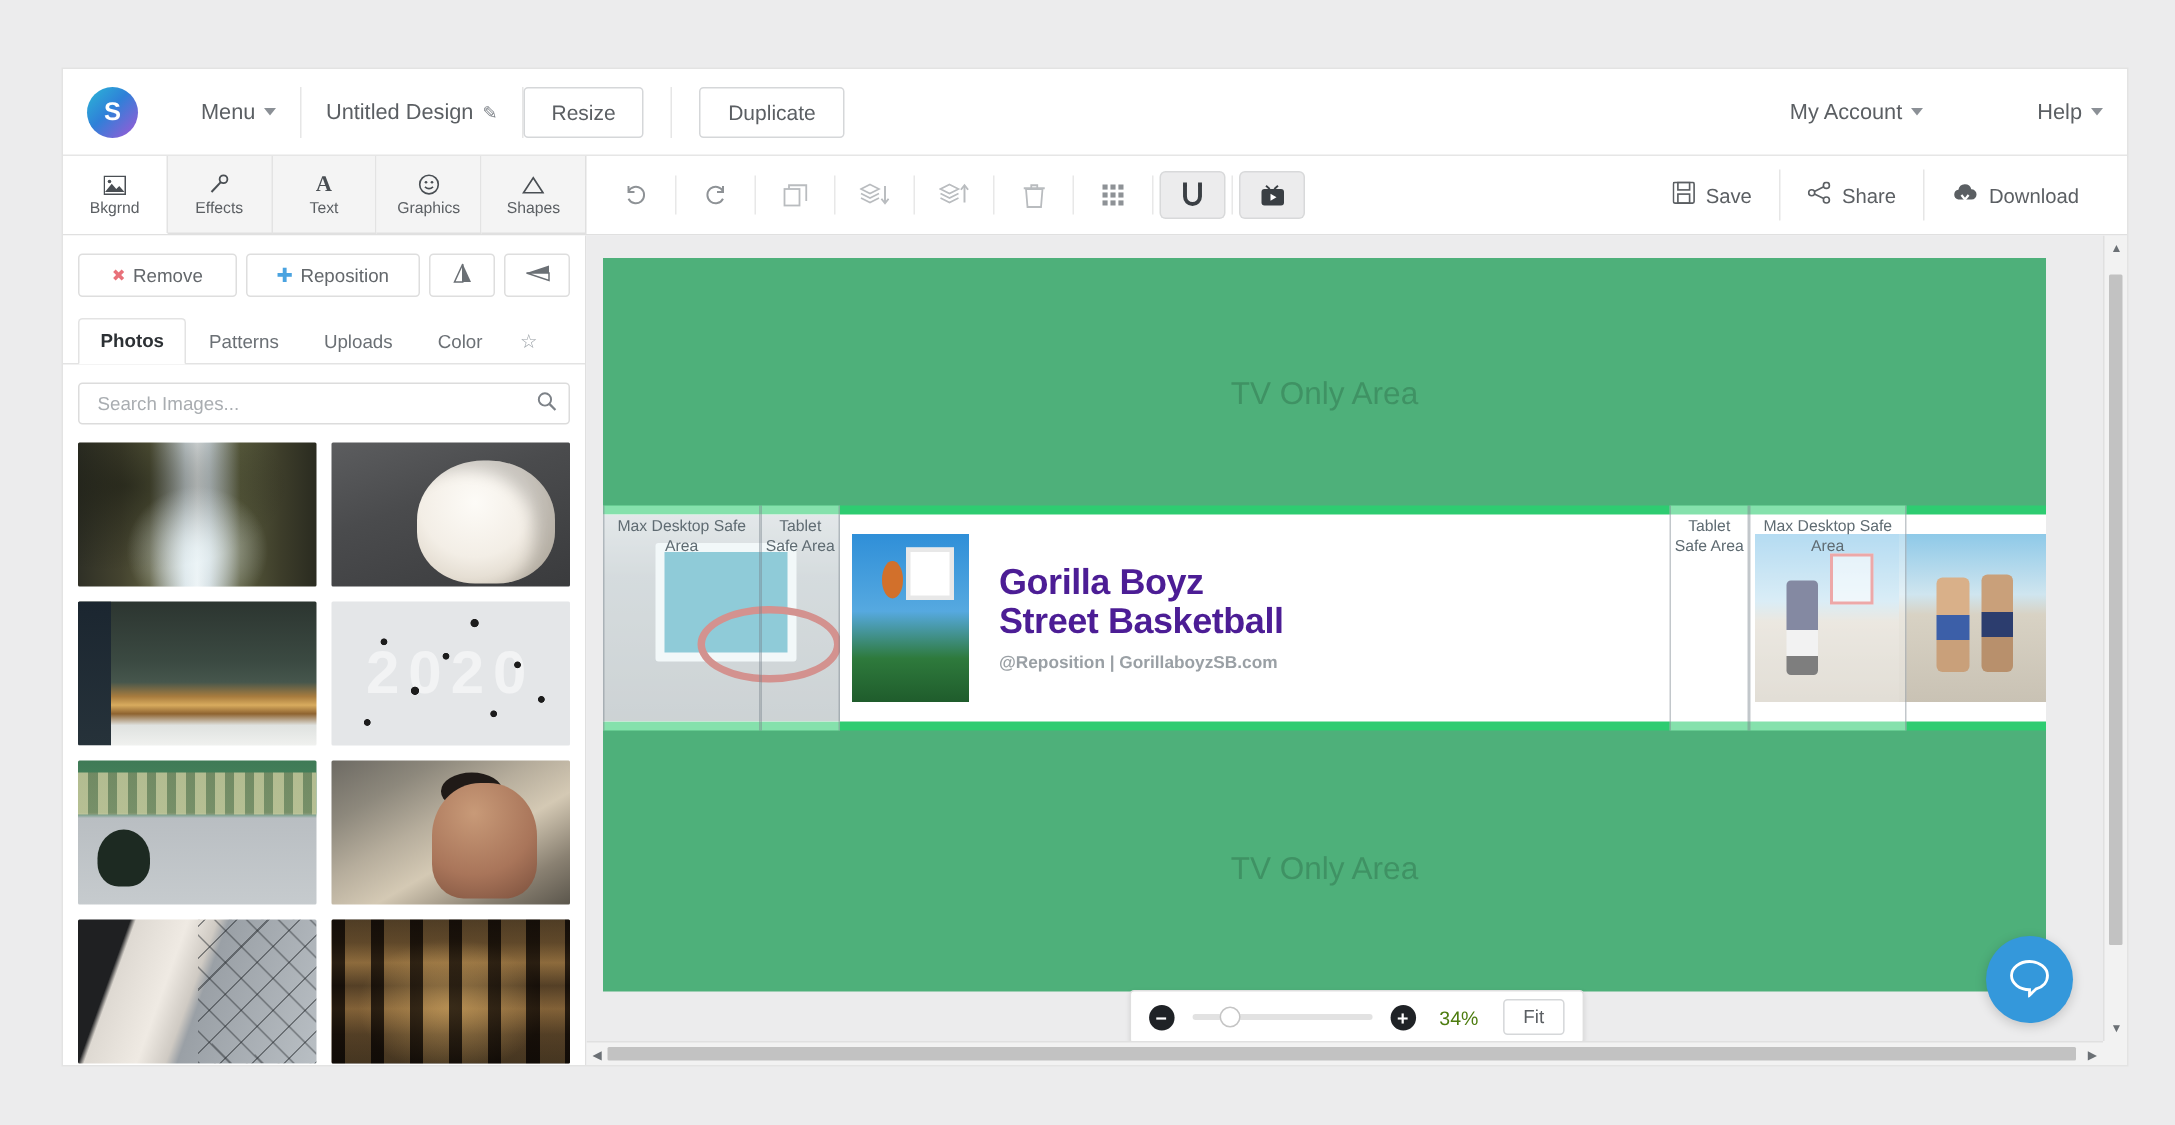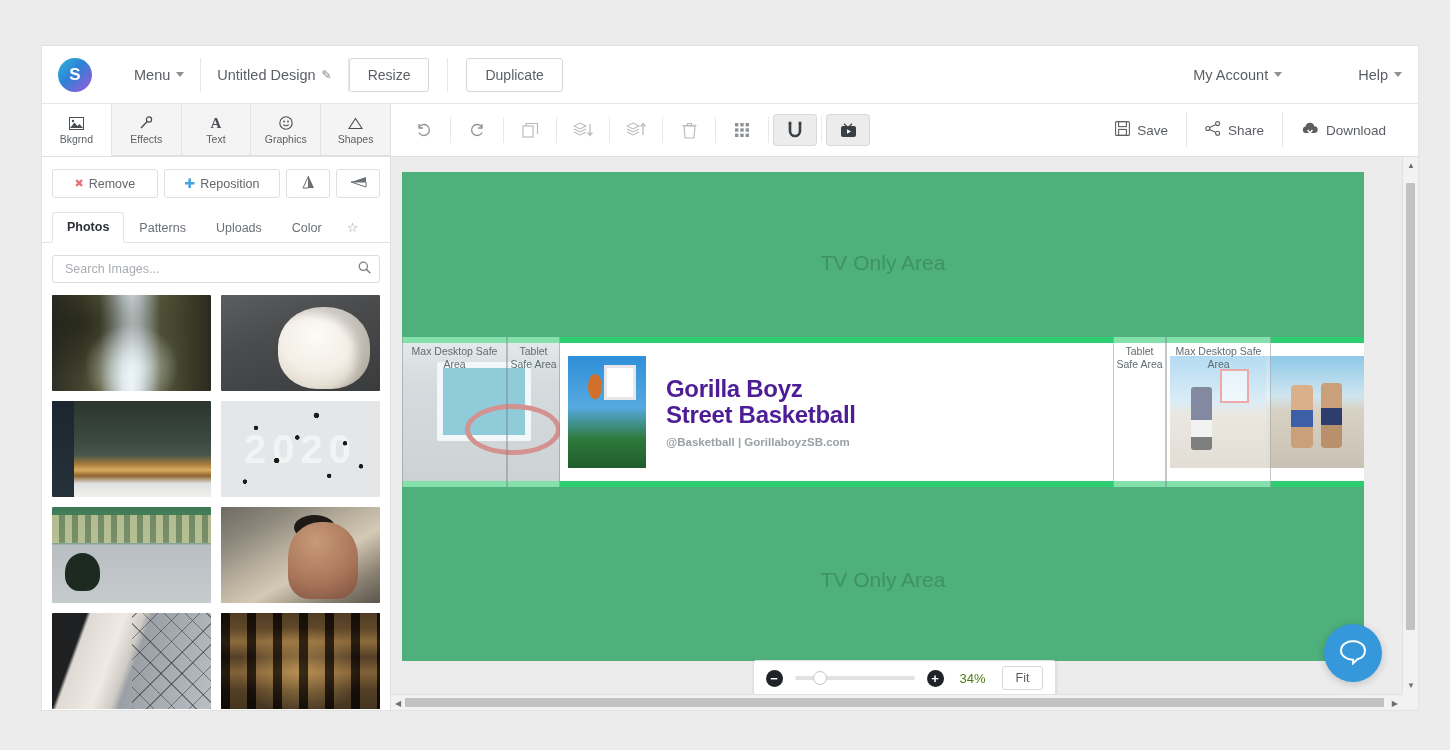--- a/index.html
+++ b/index.html
@@ -609,21 +609,21 @@
 
         <div class="tvtxt top">TV Only Area</div>
 
         <div class="band">
           <div class="bandinner">
             <div class="bimg left art-hoop"></div>
             <div class="bimg dunk art-dunk"></div>
             <div class="btext">
               <div class="btitle">Gorilla Boyz</div>
               <div class="btitle">Street Basketball</div>
-              <div class="bsub">@Basketball | GorillaboyzSB.com</div>
+              <div class="bsub">@Reposition | GorillaboyzSB.com</div>
             </div>
             <div class="bimg r1 art-play1"></div>
             <div class="bimg r2 art-play2"></div>
           </div>
         </div>
 
         <div class="guide" style="left:0px;width:105px;">
           <span>Max Desktop Safe Area</span>
         </div>
         <div class="guide" style="left:105px;width:53px;">

